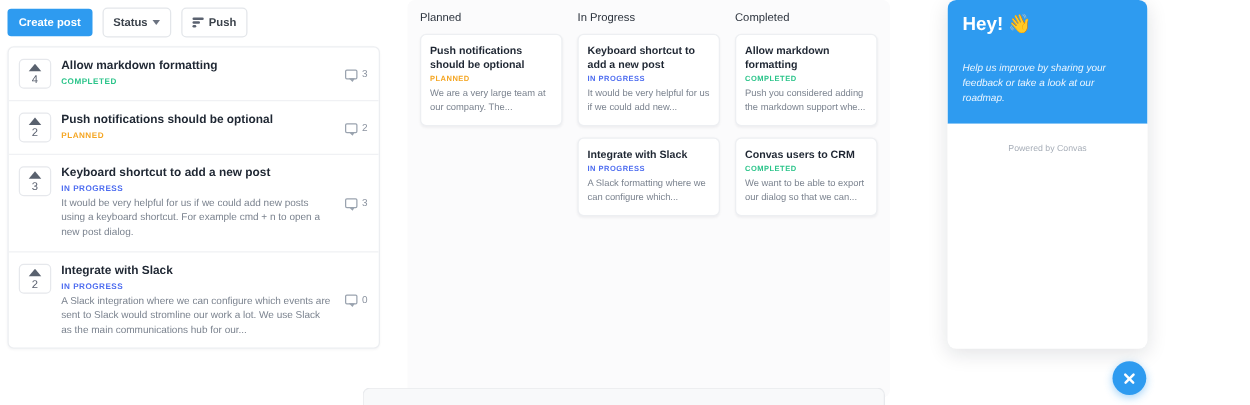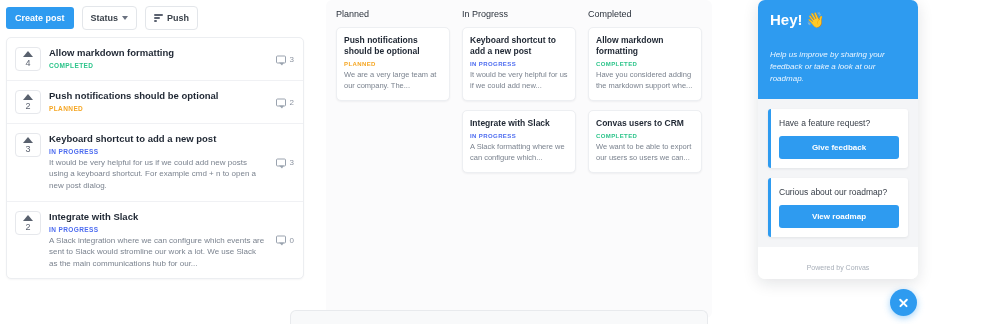--- a/index.html
+++ b/index.html
@@ -241,49 +241,39 @@
           <div class="bcard-status st-inprogress">IN PROGRESS</div>
           <div class="bcard-desc">A Slack formatting where we can configure which...</div>
         </div>
       </div>
 
       <div class="col">
         <div class="col-head">Completed</div>
         <div class="bcard">
           <div class="bcard-title">Allow markdown formatting</div>
           <div class="bcard-status st-completed">COMPLETED</div>
-          <div class="bcard-desc">Have you considered adding the markdown support whe...</div>
+          <div class="bcard-desc">Push you considered adding the markdown support whe...</div>
         </div>
         <div class="bcard">
           <div class="bcard-title">Convas users to CRM</div>
           <div class="bcard-status st-completed">COMPLETED</div>
-          <div class="bcard-desc">We want to be able to export our users so users we can...</div>
+          <div class="bcard-desc">We want to be able to export our dialog so that we can...</div>
         </div>
       </div>
 
     </div>
   </div>
 
   <div class="bottom-sheet"></div>
 
   <div class="widget">
     <div class="w-head">
       <div class="w-hey">Hey! 👋</div>
       <div class="w-sub">Help us improve by sharing your feedback or take a look at our roadmap.</div>
     </div>
-    <div class="w-body">
-      <div class="w-card">
-        <div class="w-card-title">Have a feature request?</div>
-        <button class="w-cta">Give feedback</button>
-      </div>
-      <div class="w-card">
-        <div class="w-card-title">Curious about our roadmap?</div>
-        <button class="w-cta">View roadmap</button>
-      </div>
-    </div>
     <div class="w-foot">
       <span>Powered by Convas</span>
     </div>
   </div>
 
   <div class="fab"></div>
 
 </div>
 
 </body></html>

